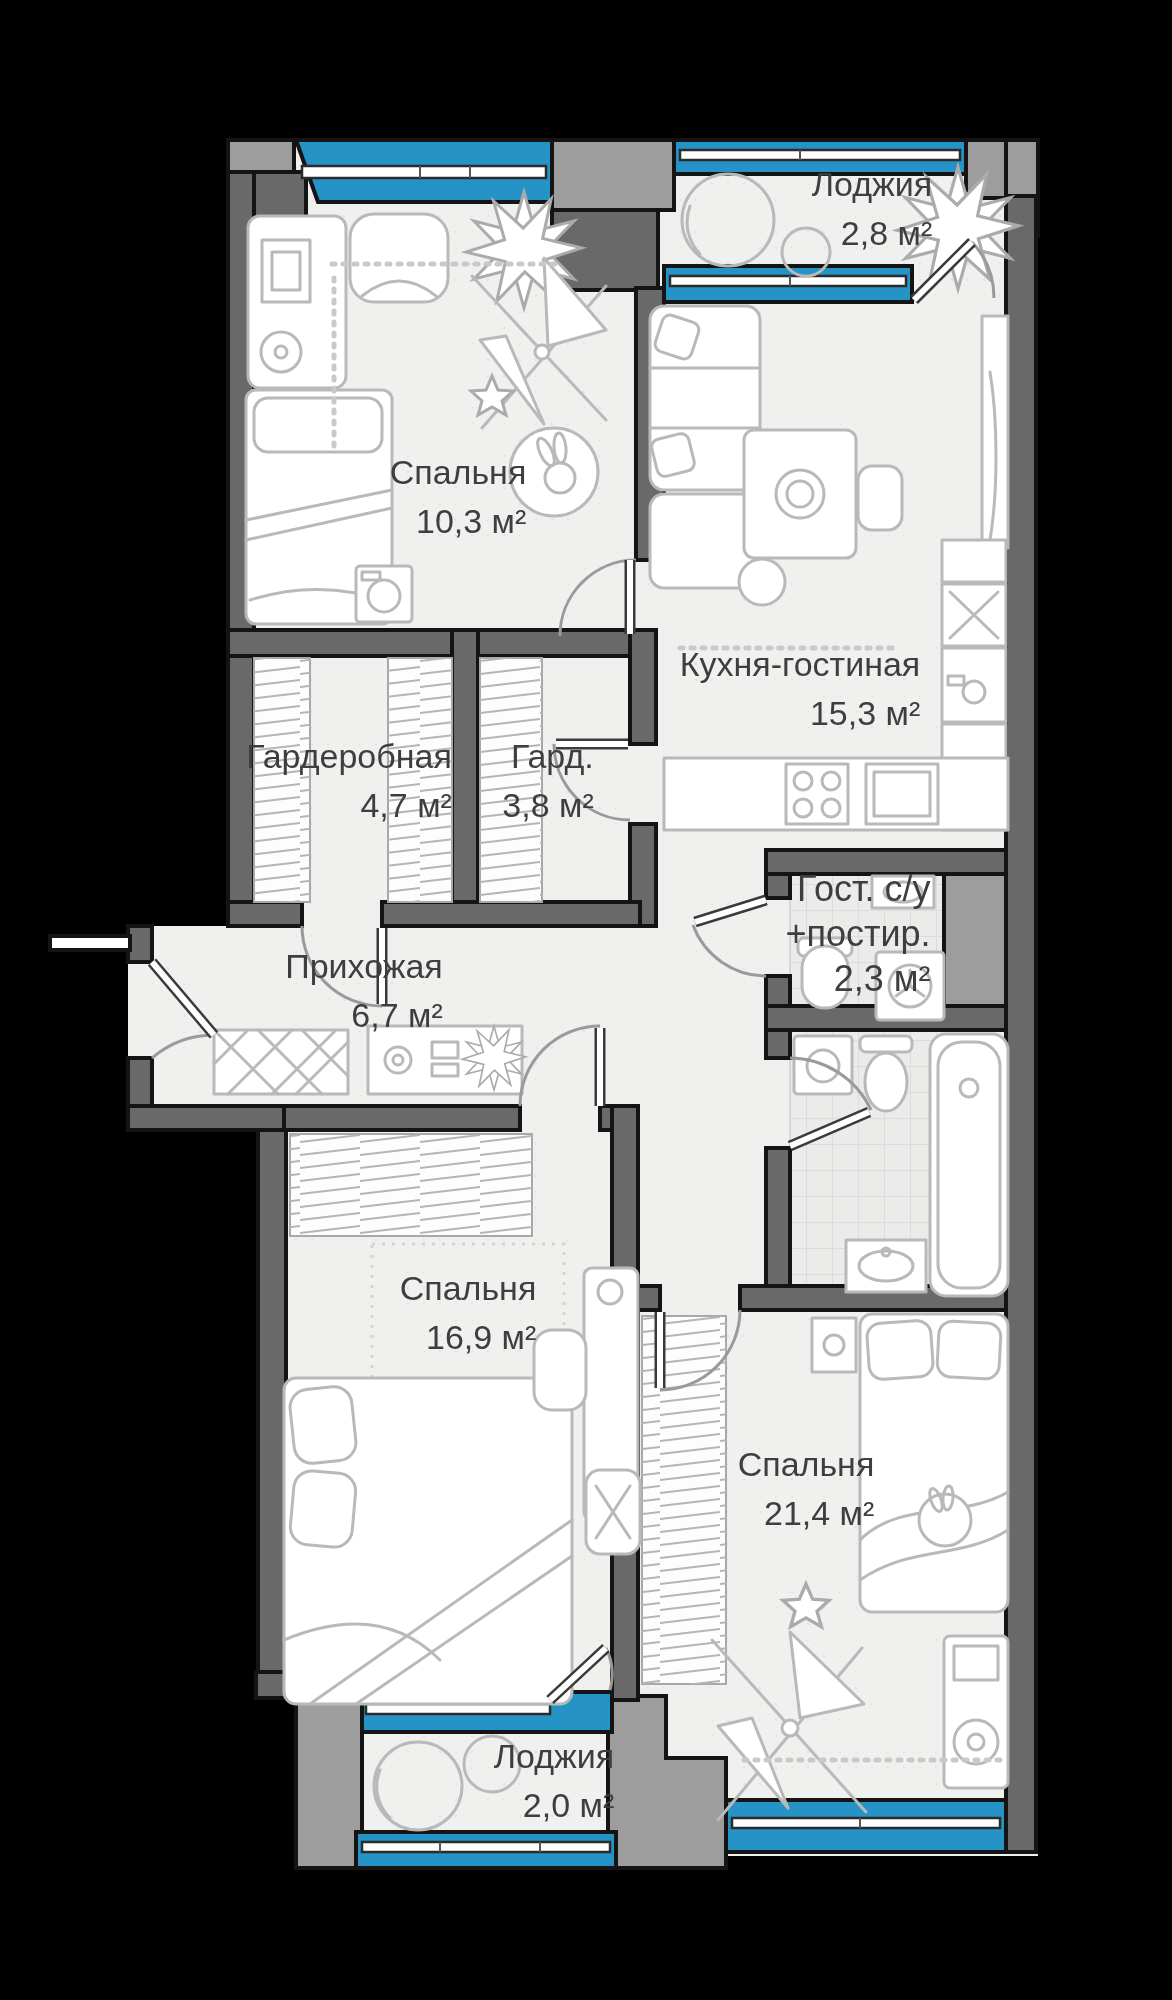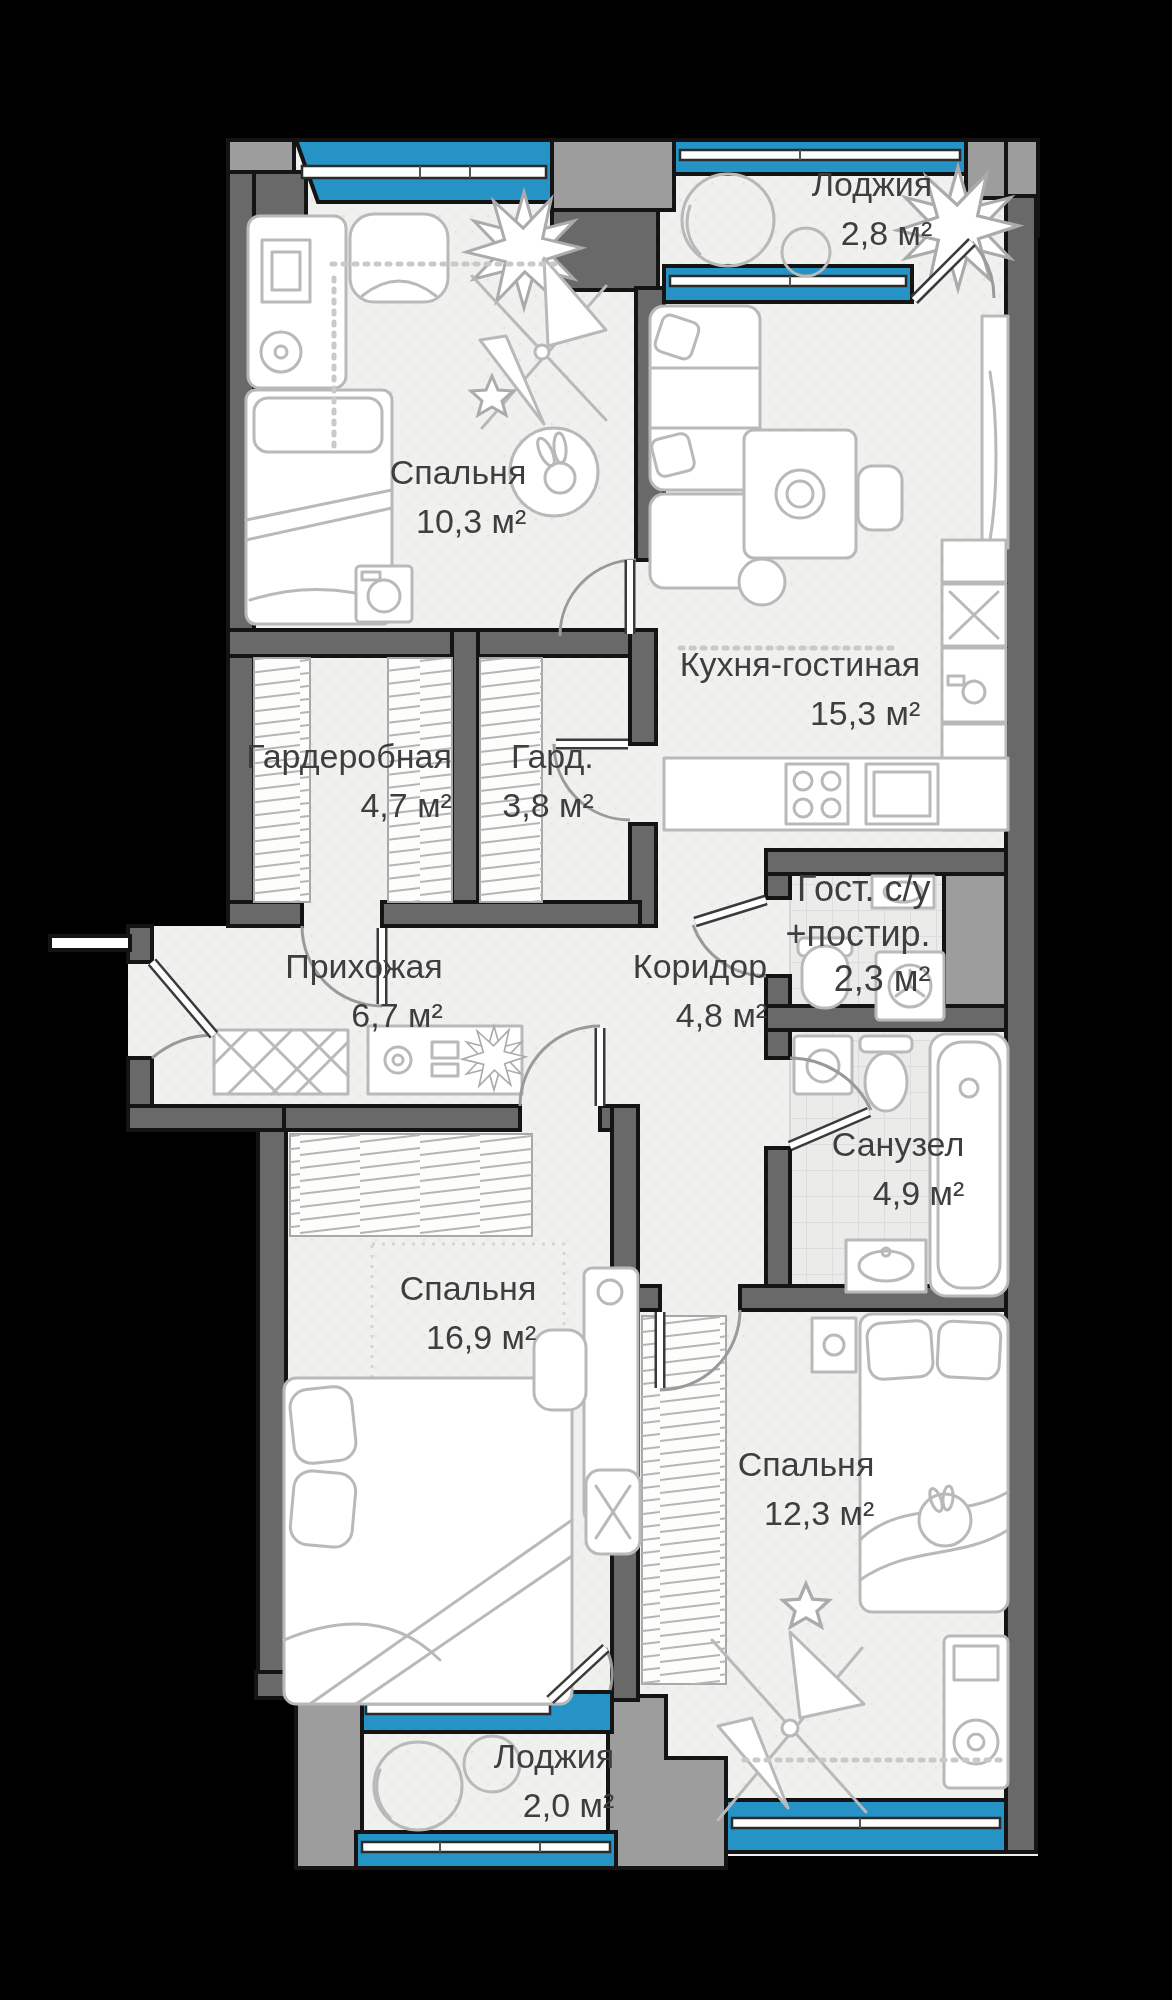--- a/index.html
+++ b/index.html
@@ -413,33 +413,25 @@
 </div>
 <div class="room-label small" style="left:858px;top:866px">
   <div>Гост. с/у</div>
   <div>+постир.</div>
   <div>2,3 м²</div>
 </div>
 <div class="room-label" style="left:364px;top:942px">
   <div>Прихожая</div>
   <div>6,7 м²</div>
 </div>
-<div class="room-label" style="left:700px;top:942px">
-  <div>Коридор</div>
-  <div>4,8 м²</div>
-</div>
-<div class="room-label" style="left:898px;top:1120px">
-  <div>Санузел</div>
-  <div>4,9 м²</div>
-</div>
 <div class="room-label" style="left:468px;top:1264px">
   <div>Спальня</div>
   <div>16,9 м²</div>
 </div>
 <div class="room-label" style="left:806px;top:1440px">
   <div>Спальня</div>
-  <div>12,3 м²</div>
+  <div>21,4 м²</div>
 </div>
 <div class="room-label" style="left:554px;top:1732px">
   <div>Лоджия</div>
   <div>2,0 м²</div>
 </div>
 </div>
 
 </body></html>

